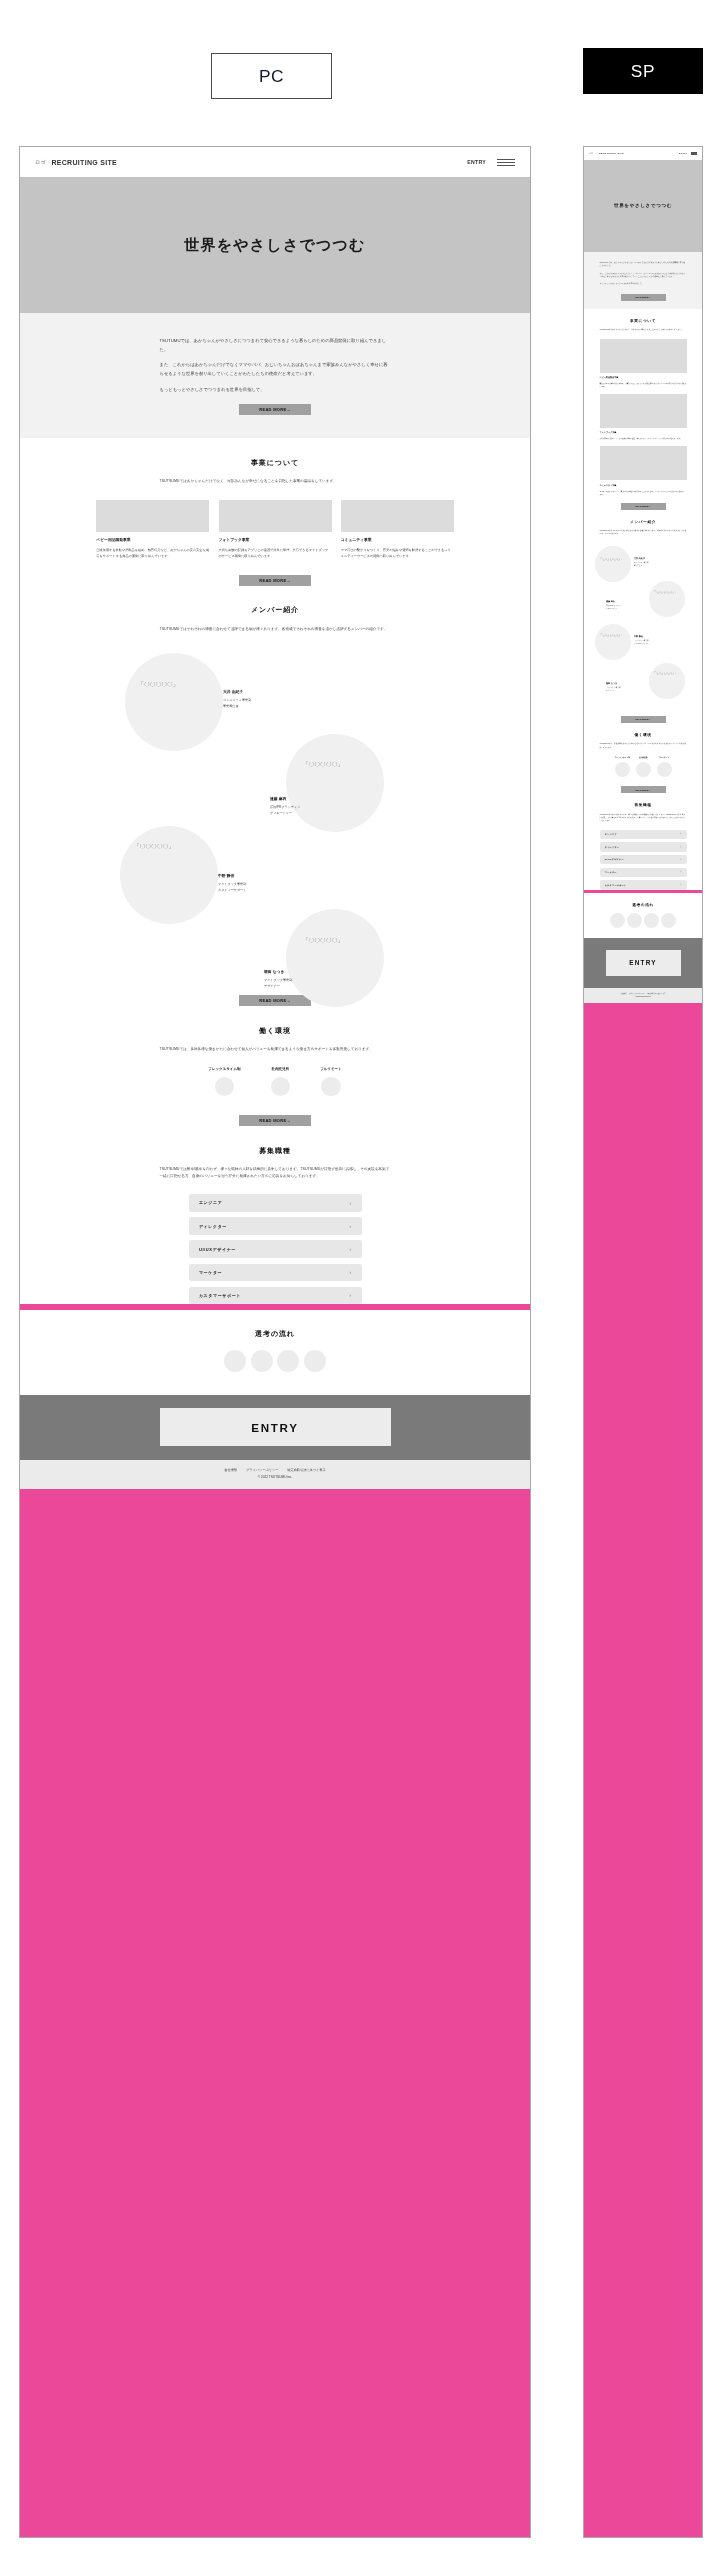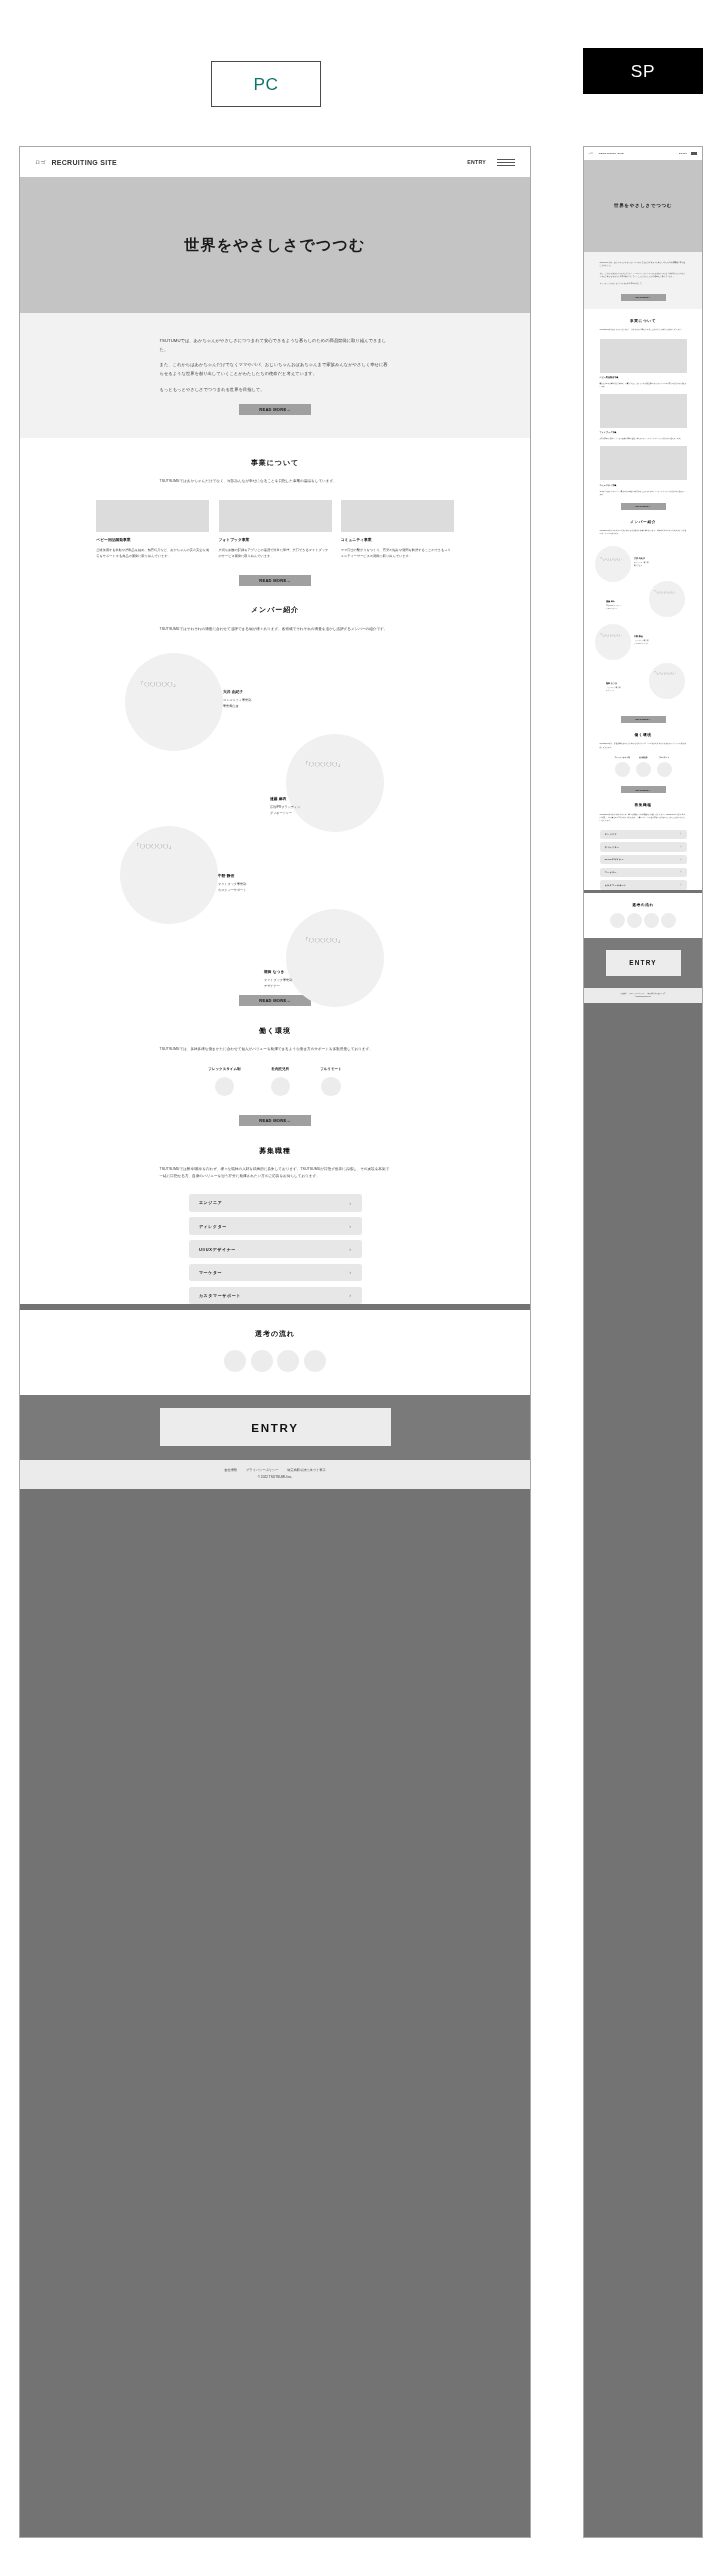--- a/index.html
+++ b/index.html
@@ -11,30 +11,30 @@
   }
   body { position: relative; width: 722px; height: 2576px; overflow: hidden; }
 
   
   .tabs { position: absolute; top: 0; left: 0; width: 722px; height: 139px; }
   .tab {
     position: absolute; display: flex; align-items: center; justify-content: center;
     font-size: 17.3px; letter-spacing: 0.6px;
   }
   .tab-pc {
-    left: 211px; top: 61px; width: 110px; height: 46px;
-    border: 0.6px solid #4a4a4a; background: #fff; color: #0f766e;
+    left: 211px; top: 53px; width: 121px; height: 46px;
+    border: 0.6px solid #4a4a4a; background: #fff; color: #0f172a;
   }
   .tab-sp {
     left: 583px; top: 48px; width: 120px; height: 46px;
     background: #000; color: #fff;
   }
 
   
-  .frame { position: absolute; background: #737373; border: 0.6px solid #a8a8a8; overflow: hidden; }
+  .frame { position: absolute; background: #ec4899; border: 0.6px solid #a8a8a8; overflow: hidden; }
   .pc-frame { left: 19px; top: 146px; width: 512px; height: 2392px; }
   .sp-frame { left: 583px; top: 146px; width: 120px; height: 2392px; }
 
   
   .site-header { display: flex; align-items: center; justify-content: space-between; background: #fff; }
   .pc .site-header { height: 30px; padding: 0 15px; }
   .brand { display: flex; align-items: center; gap: 5.8px; }
   .logo-mark { font-size: 5.2px; color: #555; letter-spacing: 0px; }
   .brand-name { font-weight: 700; letter-spacing: 0.3px; }
   .pc .brand-name { font-size: 7px; }

